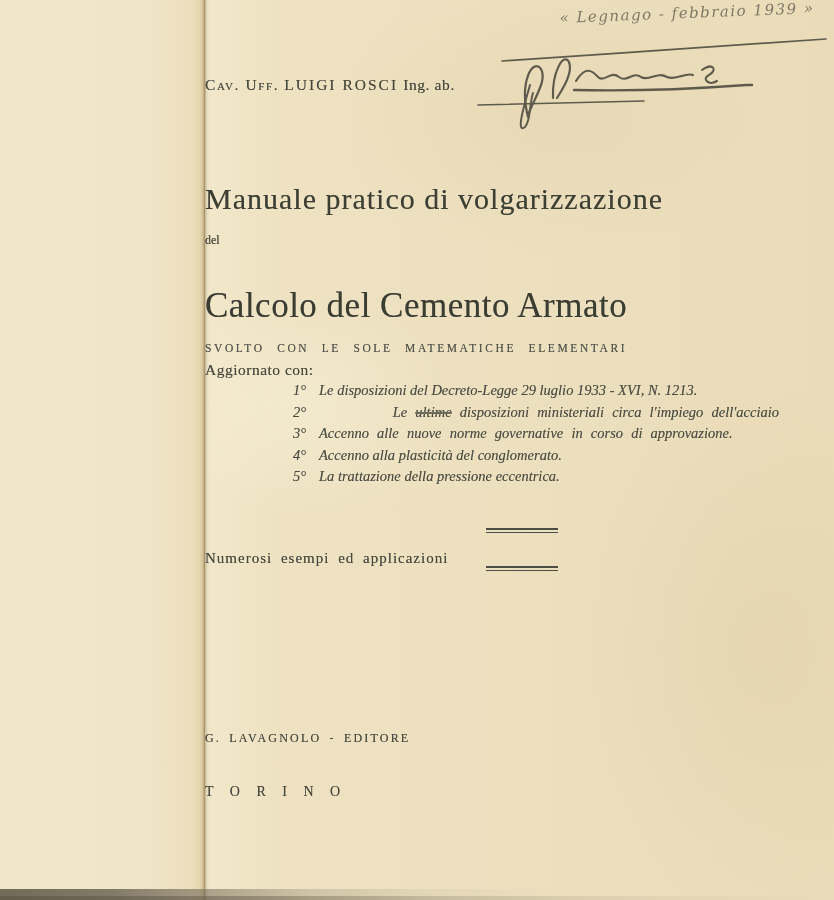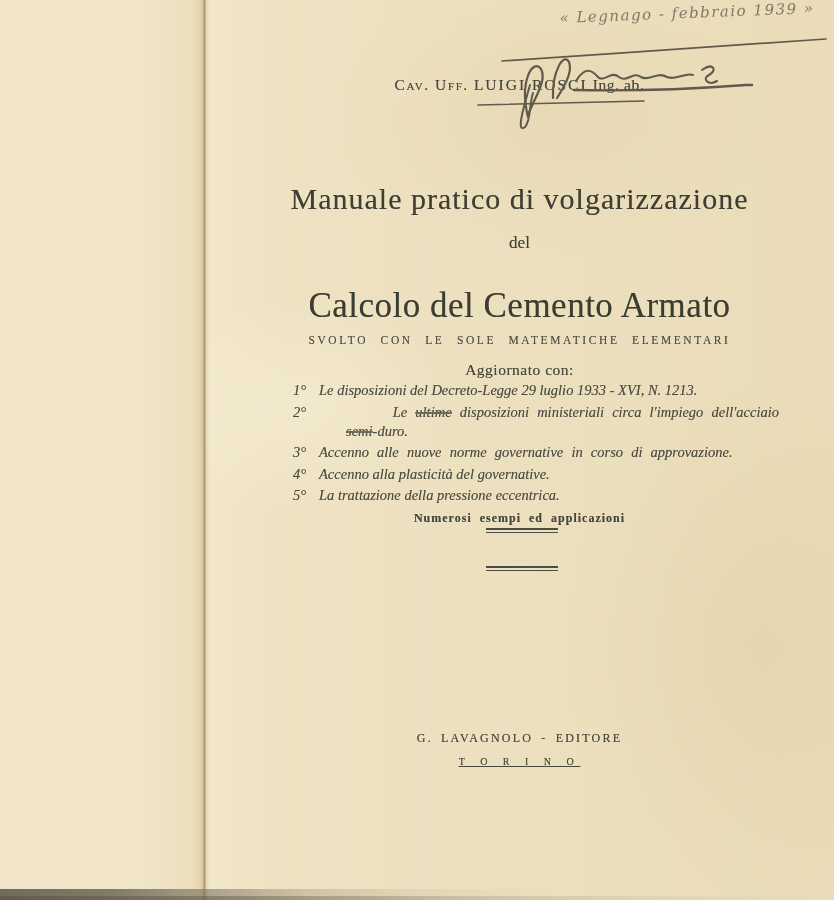--- a/index.html
+++ b/index.html
@@ -35,61 +35,61 @@
       rgba(96,90,74,0.88) 0%, rgba(102,96,80,0.80) 20%,
       rgba(116,108,90,0.55) 38%, rgba(134,126,104,0.30) 55%,
       rgba(150,140,116,0.12) 75%, rgba(0,0,0,0) 100%);
   }
   .bottom-edge2 {
     position:absolute; left:0; bottom:0; width:834px; height:4px;
     background:linear-gradient(to right, rgba(70,64,50,0.7), rgba(120,110,88,0.25) 55%, rgba(150,140,115,0.10) 80%, transparent);
   }
   
   .print { color:#45473c; text-shadow:0 0 0.6px rgba(69,71,60,0.55); }
-  .centered { position:absolute; left:205px; width:629px; text-align:center; }
+  .centered { position:absolute; left:205px; width:629px; }
 
   .annotation {
     position:absolute; left:552px; top:4px; width:270px;
     font-family:"DejaVu Serif", serif; font-style:italic;
     font-size:15px; letter-spacing:1.5px; color:#7e7866;
     transform:rotate(-2.2deg); white-space:nowrap; text-align:center;
   }
   .author-line { top:76px; font-size:15.5px; letter-spacing:1.2px; white-space:nowrap; }
   .author-prefix { font-variant:small-caps; letter-spacing:1.6px; }
   .author-name  { letter-spacing:2px; }
   .author-suffix{ letter-spacing:0.6px; }
 
   .title-1 { top:182px; font-size:30px; letter-spacing:1px; color:#3d3f34;font-family:Liberation Serif, serif; }
-  .title-del { top:233px; font-size:17px; color:#3f4136; }
+  .title-del { top:233px; font-size:12px; color:#3f4136; }
   .title-2 { top:258px; font-size:35px; letter-spacing:0.5px; color:#3b3d32;margin-top:28px; }
 
-  .subtitle { top:334px; font-size:11.5px; letter-spacing:2.6px; word-spacing:7px; color:#50524a; }
+  .subtitle { top:342px; font-size:11.5px; letter-spacing:2.6px; word-spacing:7px; color:#50524a; }
   .updates-heading { top:361px; font-size:15.5px; letter-spacing:0.5px; }
 
   .updates-list {
     position:absolute; left:293px; top:381px; width:486px;
     font-style:italic; font-size:14.5px; line-height:19px; color:#4b4d42;
     text-shadow:0 0 0.5px rgba(75,77,66,0.5);
   }
   .update-item { position:relative; padding-left:26px; margin-bottom:2.5px; }
   .item-num { position:absolute; left:0; top:0; font-style:italic; }
   .wide { word-spacing:4.5px;text-align:right; }
   .cont-line { margin-left:27px; }
   .struck { text-decoration:line-through; text-decoration-thickness:1.6px; text-decoration-color:#6e6a5c; }
 
   .rule-double {
     position:absolute; left:486px; width:72px; height:5px;
     border-top:2px solid #4c4e43; border-bottom:1px solid #4c4e43;
   }
   .rule-top { top:528px; }
   .rule-bottom { top:566px; }
-  .tagline { top:511px; font-size:12px; letter-spacing:1px; word-spacing:4px;font-weight:bold; }
+  .tagline { top:550px; font-size:15px; letter-spacing:1px; word-spacing:4px; }
 
   .publisher-name { top:731px; font-size:12px; letter-spacing:2.2px; word-spacing:3px; }
-  .publisher-city { top:756px; font-size:10px; letter-spacing:6.5px;text-decoration:underline; }
+  .publisher-city { top:784px; font-size:14px; letter-spacing:6.5px; }
 
   .pen-strokes { position:absolute; left:440px; top:35px; width:394px; height:112px; }
   .pen-strokes path { fill:none; stroke:#5f5b4c; stroke-linecap:round; stroke-linejoin:round; }
 </style>
 </head>
 <body>
 
 <div id="scan">
 
   <div class="left-page"></div>
@@ -126,31 +126,30 @@
   <div class="updates-list">
 
     <div class="update-item">
       <span class="item-num">1°</span>
       <span>Le disposizioni del Decreto-Legge 29 luglio 1933 - XVI, N. 1213.</span>
     </div>
 
     <div class="update-item">
       <span class="item-num">2°</span>
       <div class="wide"><span>Le </span><span class="struck">ultime</span><span> disposizioni ministeriali circa l'impiego dell'acciaio</span></div>
-      <div class="cont-line"><span class="struck">semi</span><span>-duro.</span></div>
     </div>
 
     <div class="update-item">
       <span class="item-num">3°</span>
       <span class="wide">Accenno alle nuove norme governative in corso di approvazione.</span>
     </div>
 
     <div class="update-item">
       <span class="item-num">4°</span>
-      <span>Accenno alla plasticità del governative.</span>
+      <span>Accenno alla plasticità del conglomerato.</span>
     </div>
 
     <div class="update-item">
       <span class="item-num">5°</span>
       <span>La trattazione della pressione eccentrica.</span>
     </div>
 
   </div>
 
   <div class="rule-double rule-top"></div>

